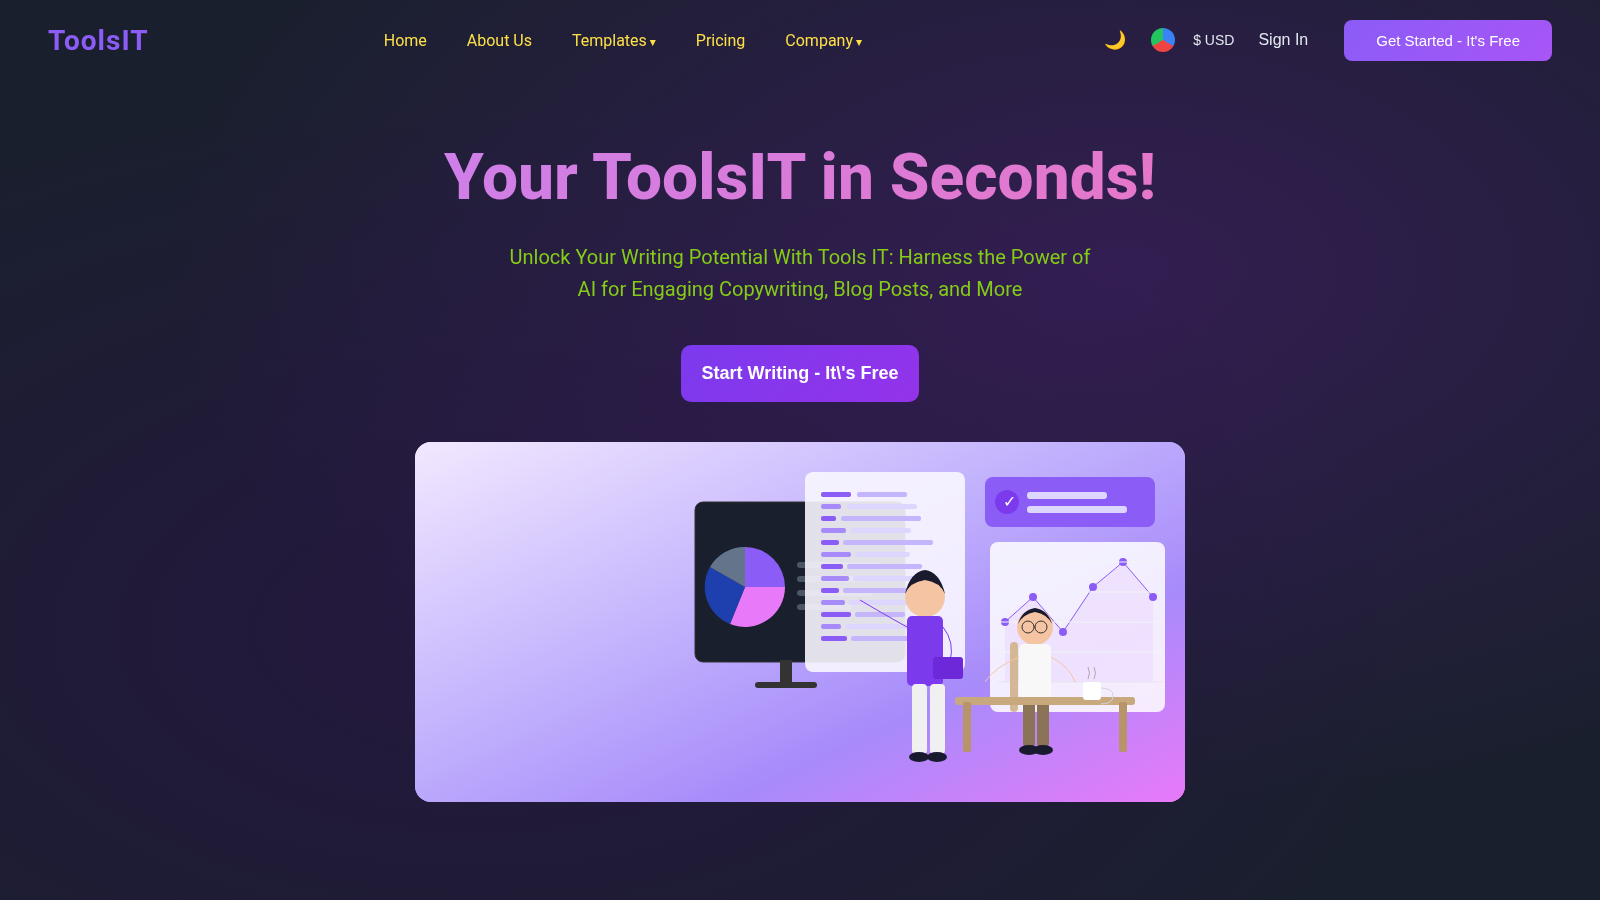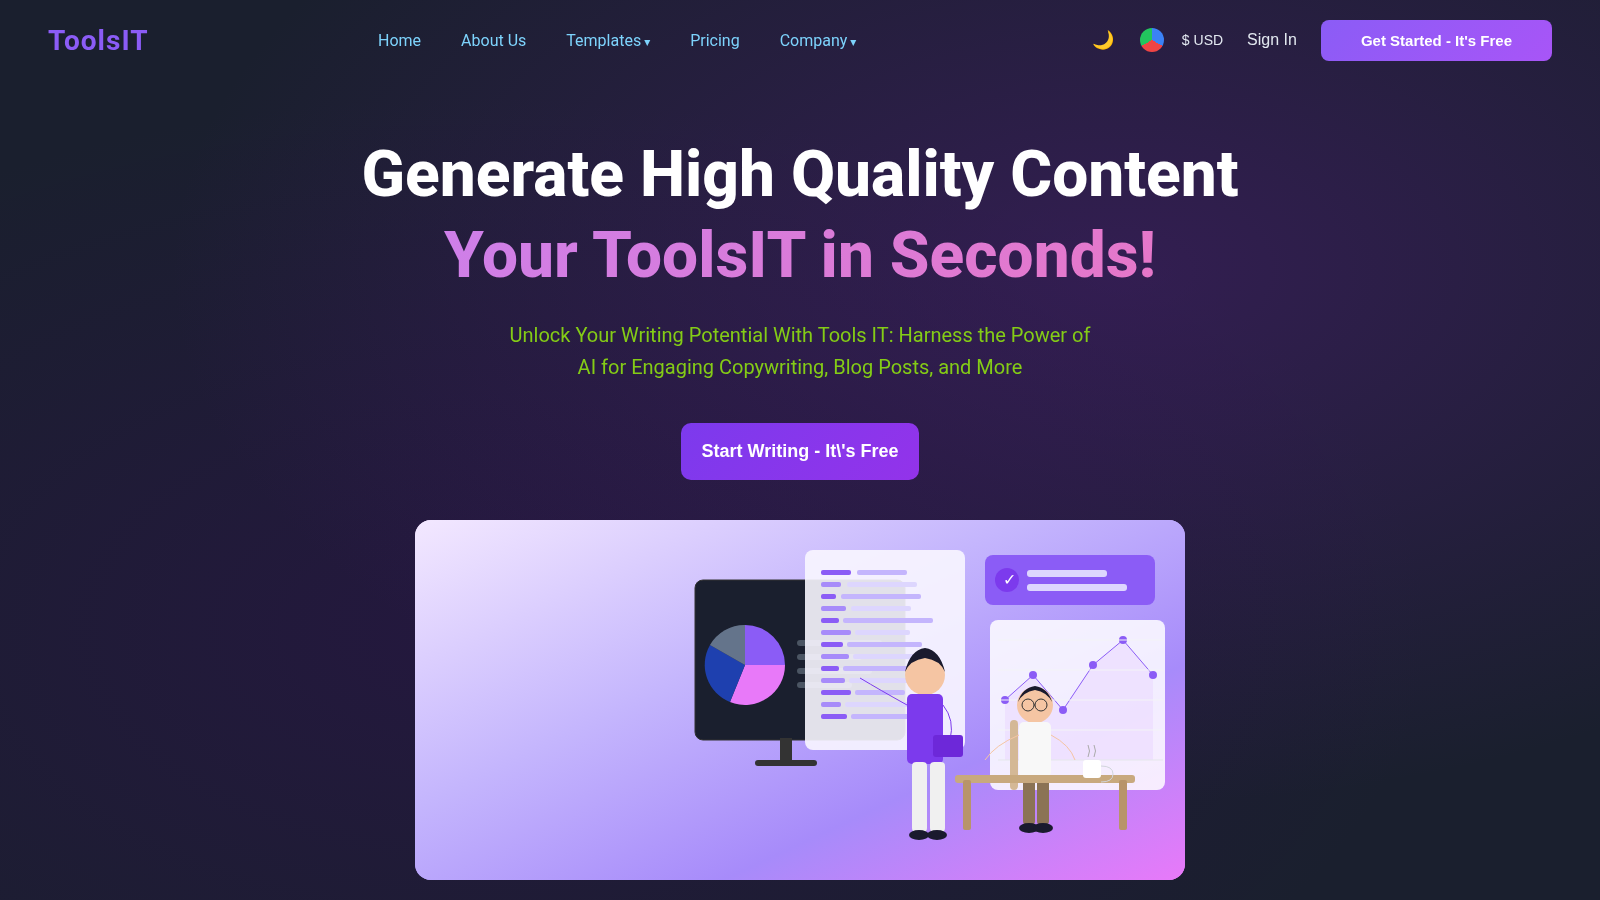--- a/index.html
+++ b/index.html
@@ -31,21 +31,21 @@
     }
 
     .nav-links {
       display: flex;
       align-items: center;
       gap: 8px;
       list-style: none;
     }
 
     .nav-links li a {
-      color: #7dd3fc;
+      color: #fde047;
       text-decoration: none;
       font-size: 16px;
       padding: 8px 16px;
       border-radius: 6px;
       transition: color 0.2s;
     }
 
     .nav-links li a.has-arrow::after {
       content: ' ▾';
       font-size: 12px;
@@ -88,26 +88,27 @@
       color: #e2e8f0;
       cursor: pointer;
       font-size: 16px;
       padding: 8px 12px;
     }
 
     .get-started-btn {
       background: linear-gradient(135deg, #8b5cf6, #a855f7);
       color: #fff;
       border: none;
-      padding: 12px 40px;
+      padding: 12px 32px;
       border-radius: 8px;
       font-size: 15px;
-      font-weight: 700;
+      font-weight: 400;
       cursor: pointer;
       white-space: nowrap;
+      margin-left: 12px;
     }
 
     
     .hero {
       text-align: center;
       padding: 60px 20px 40px;
       position: relative;
       z-index: 2;
     }
 
@@ -234,21 +235,20 @@
       </button>
       <button class="currency-btn">
         <span>$ USD</span>
       </button>
       <button class="sign-in-btn">Sign In</button>
       <button class="get-started-btn">Get Started - It's Free</button>
     </div>
   </nav>
 
   <section class="hero">
-    <h1>Generate High Quality Content</h1>
     <h2>Your ToolsIT in Seconds!</h2>
     <p>Unlock Your Writing Potential With Tools IT: Harness the Power of AI for Engaging Copywriting, Blog Posts, and More</p>
     <button class="start-btn">Start Writing - It\'s Free</button>
 
     
     <div class="hero-image-container">
       <svg class="illus-svg" viewBox="0 0 770 360" xmlns="http://www.w3.org/2000/svg">
 
         <defs>
           <linearGradient id="bgGrad" x1="0%" y1="0%" x2="100%" y2="100%">

